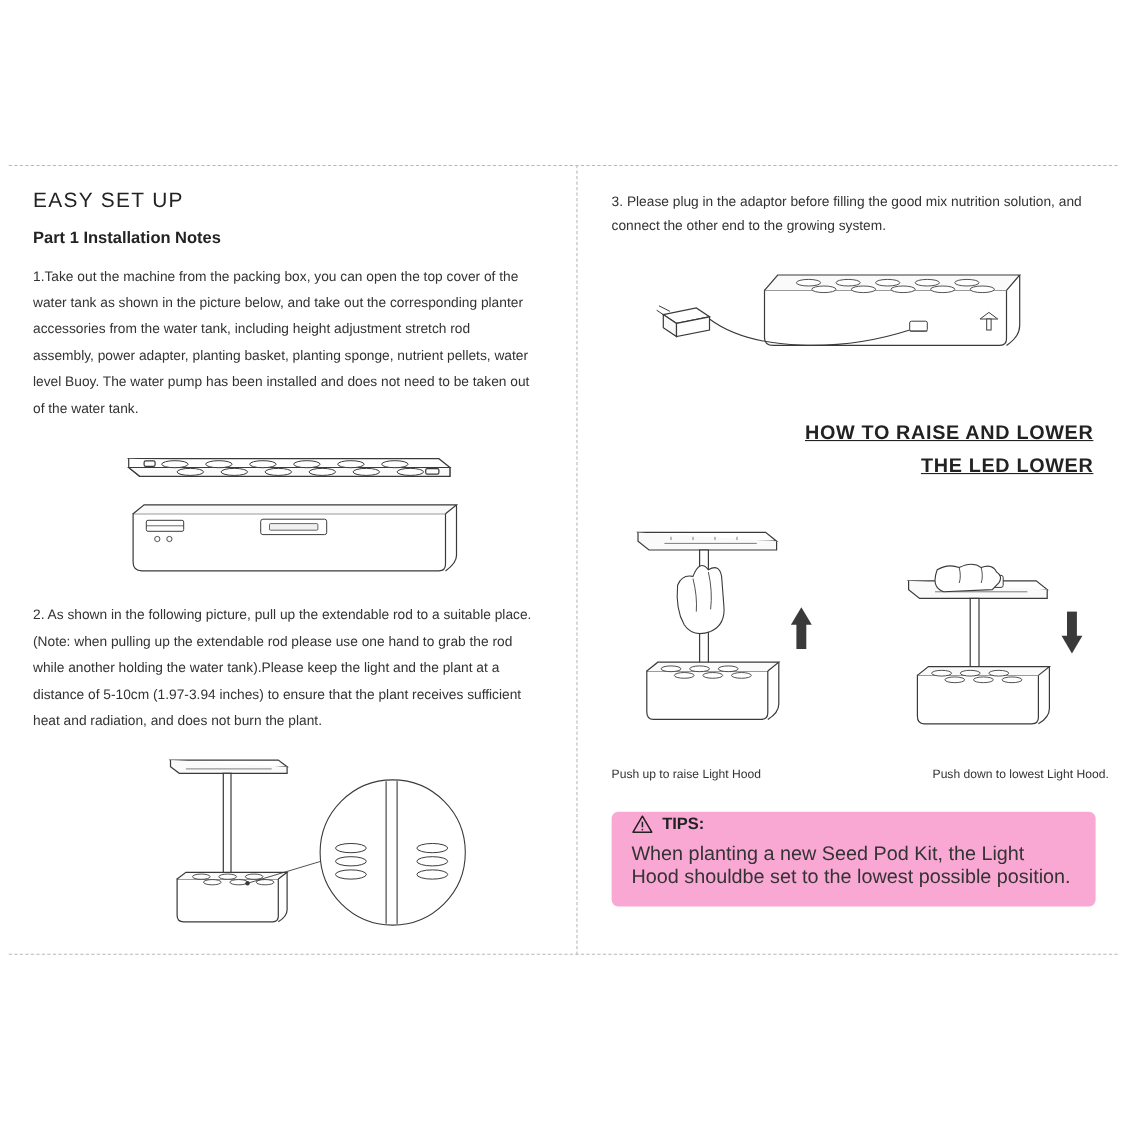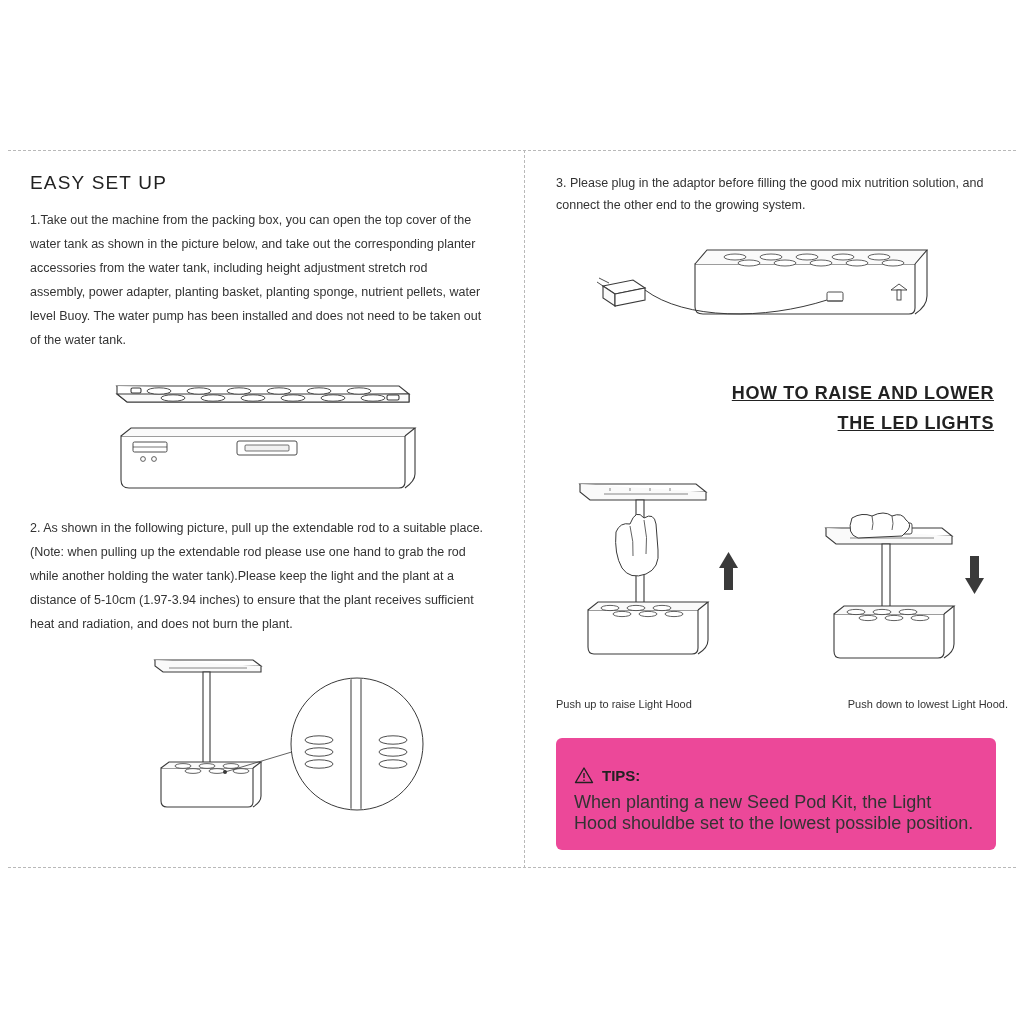--- a/index.html
+++ b/index.html
@@ -78,23 +78,23 @@
   
   .fig { display: block; margin: 0 auto; }
   .fig-wrap { text-align: center; }
 
   
   .tips {
     position: absolute;
     left: 556px;
     top: 738px;
     width: 440px;
-    background: #ec4899;
+    background: #f9a8d4;
     border-radius: 6px;
-    padding: 28px 18px 16px 18px;
+    padding: 2px 18px 16px 18px;
     box-sizing: border-box;
   }
   .tips-head {
     display: flex;
     align-items: center;
     gap: 8px;
     font-size: 15px;
     font-weight: bold;
     margin-bottom: 8px;
   }
@@ -115,20 +115,21 @@
 </style>
 </head>
 <body>
 
 <div class="page"></div>
 <div class="fold"></div>
 
 <div class="col col-left">
 
   <h1 class="title">EASY SET UP</h1>
+  <h2 class="subtitle">Part 1 Installation Notes</h2>
 
   <p class="body">1.Take out the machine from the packing box, you can open the top cover of the water tank as shown in the picture below, and take out the corresponding planter accessories from the water tank, including height adjustment stretch rod assembly, power adapter, planting basket, planting sponge, nutrient pellets, water level Buoy. The water pump has been installed and does not need to be taken out of the water tank.</p>
 
   <div class="fig-wrap">
     <svg class="fig" width="340" height="140" viewBox="0 0 340 140" fill="none" stroke="#3a3a3a" stroke-width="1.1">
 
       <g>
         <path d="M30 26 L312 26 L322 34 L40 34 Z" fill="#fff"></path>
         <path d="M30 26 L30 34 L40 42 L322 42 L322 34" fill="#fff"></path>
         <path d="M40 34 L40 42"></path>
@@ -252,21 +253,21 @@
         <path d="M18 18 L48 12 L48 24 L18 30 Z" fill="#fff"></path>
         <path d="M0 6 L6 10 M2 2 L12 7" stroke-width="0.9"></path>
       </g>
 
       <path d="M70 66 C 110 96, 190 96, 252 76" stroke-width="1" fill="none"></path>
     </svg>
   </div>
 
   <div class="center-head">
     <span>HOW TO RAISE AND LOWER</span><br>
-    <span>THE LED LIGHTS</span>
+    <span>THE LED LOWER</span>
   </div>
 </div>
 
 <div style="position:absolute;left:548px;top:470px;width:220px;">
   <svg width="215" height="200" viewBox="0 0 215 200" fill="none" stroke="#3a3a3a" stroke-width="1.1">
     <path d="M32 14 L148 14 L158 22 L42 22 Z" fill="#fff"></path>
     <path d="M32 14 L32 22 L42 30 L158 30 L158 22" fill="#fafafa"></path>
     <line x1="56" y1="24" x2="140" y2="24" stroke-width="0.6"></line>
     <g stroke-width="0.6">
       <line x1="62" y1="18" x2="62" y2="21"></line>

